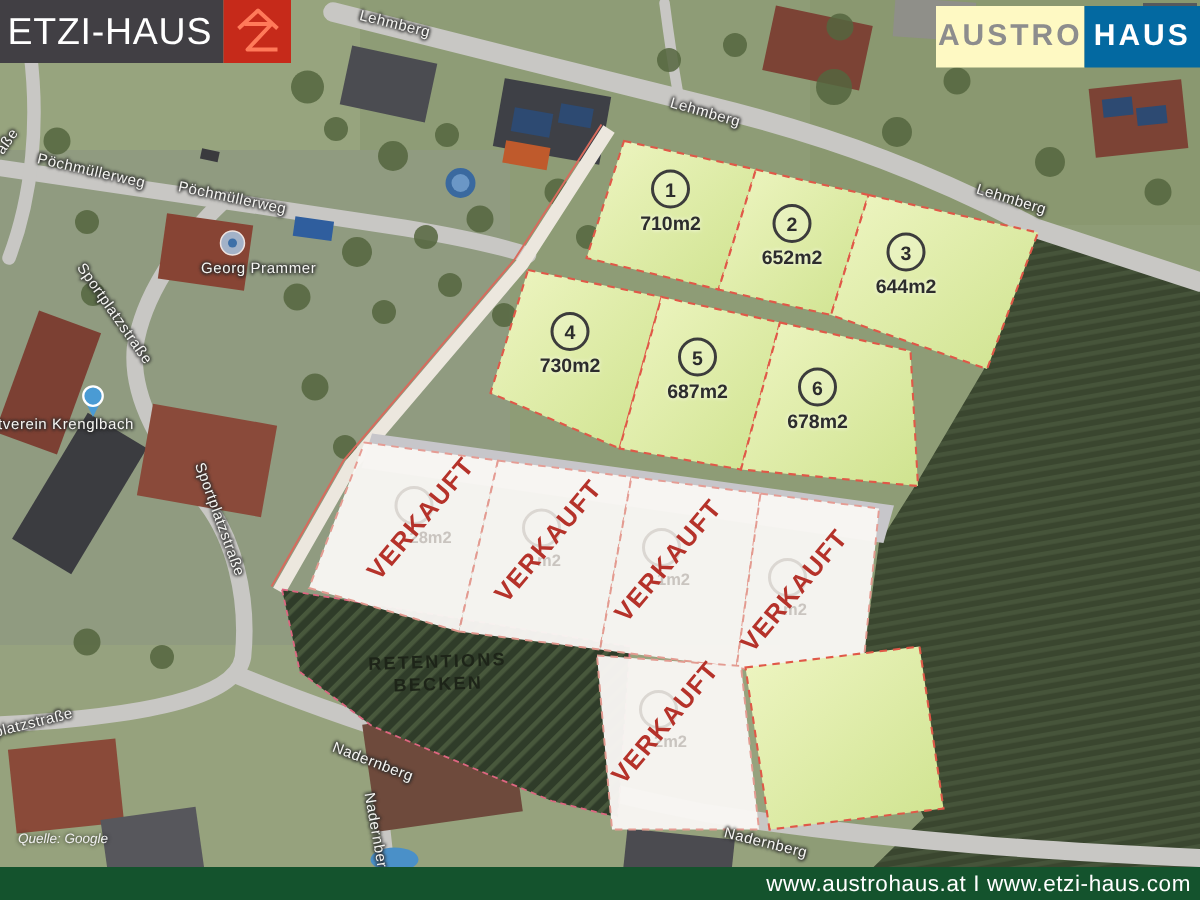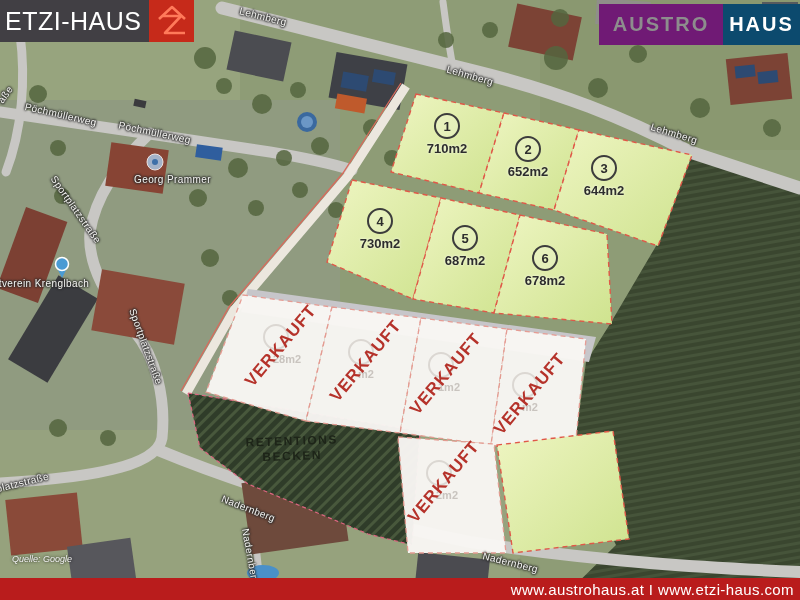--- a/index.html
+++ b/index.html
@@ -29,25 +29,25 @@
 
   .retention{position:absolute;left:232px;top:434px;width:120px;text-align:center;transform:rotate(-2deg);
              color:#1d2418;font-weight:bold;font-size:12px;letter-spacing:1.5px;line-height:15px;z-index:2;}
 
   
   .logo-etzi{position:absolute;left:0;top:0;display:flex;z-index:5;}
   .logo-etzi .bar{background:#413f44;color:#fff;font-weight:400;font-size:25px;letter-spacing:.5px;
                   height:42px;display:flex;align-items:center;padding:0 8px 0 5px;}
   .logo-etzi .sq{width:45px;height:42px;background:#c62a1a;display:flex;align-items:center;justify-content:center;}
   .logo-austro{position:absolute;right:0;top:4px;height:41px;display:flex;z-index:5;}
-  .logo-austro .g{background:#701a75;color:#8d8d8d;display:flex;align-items:center;justify-content:center;
-                  width:124px;font-weight:bold;font-size:20px;letter-spacing:2px;}
-  .logo-austro .r{background:#0c4a6e;color:#fff;display:flex;align-items:center;justify-content:center;
+  .logo-austro .g{background:#fef9c3;color:#8d8d8d;display:flex;align-items:center;justify-content:center;
+                  width:99px;font-weight:bold;font-size:20px;letter-spacing:2px;}
+  .logo-austro .r{background:#0369a1;color:#fff;display:flex;align-items:center;justify-content:center;
                   width:77px;font-weight:bold;font-size:20px;letter-spacing:2px;}
-  .footer{position:absolute;left:0;bottom:0;width:800px;height:22px;background:#b91c1c;z-index:5;
+  .footer{position:absolute;left:0;bottom:0;width:800px;height:22px;background:#14532d;z-index:5;
           display:flex;align-items:center;justify-content:flex-end;padding-right:6px;box-sizing:border-box;
           color:#fff;font-size:15px;letter-spacing:.4px;}
   .attrib{position:absolute;left:12px;top:554px;font-size:9px;color:#f0f0f0;
           text-shadow:0 0 3px rgba(0,0,0,.9);z-index:4;font-style:italic;}
 </style>
 </head>
 <body>
 
 <div class="stage">
 

